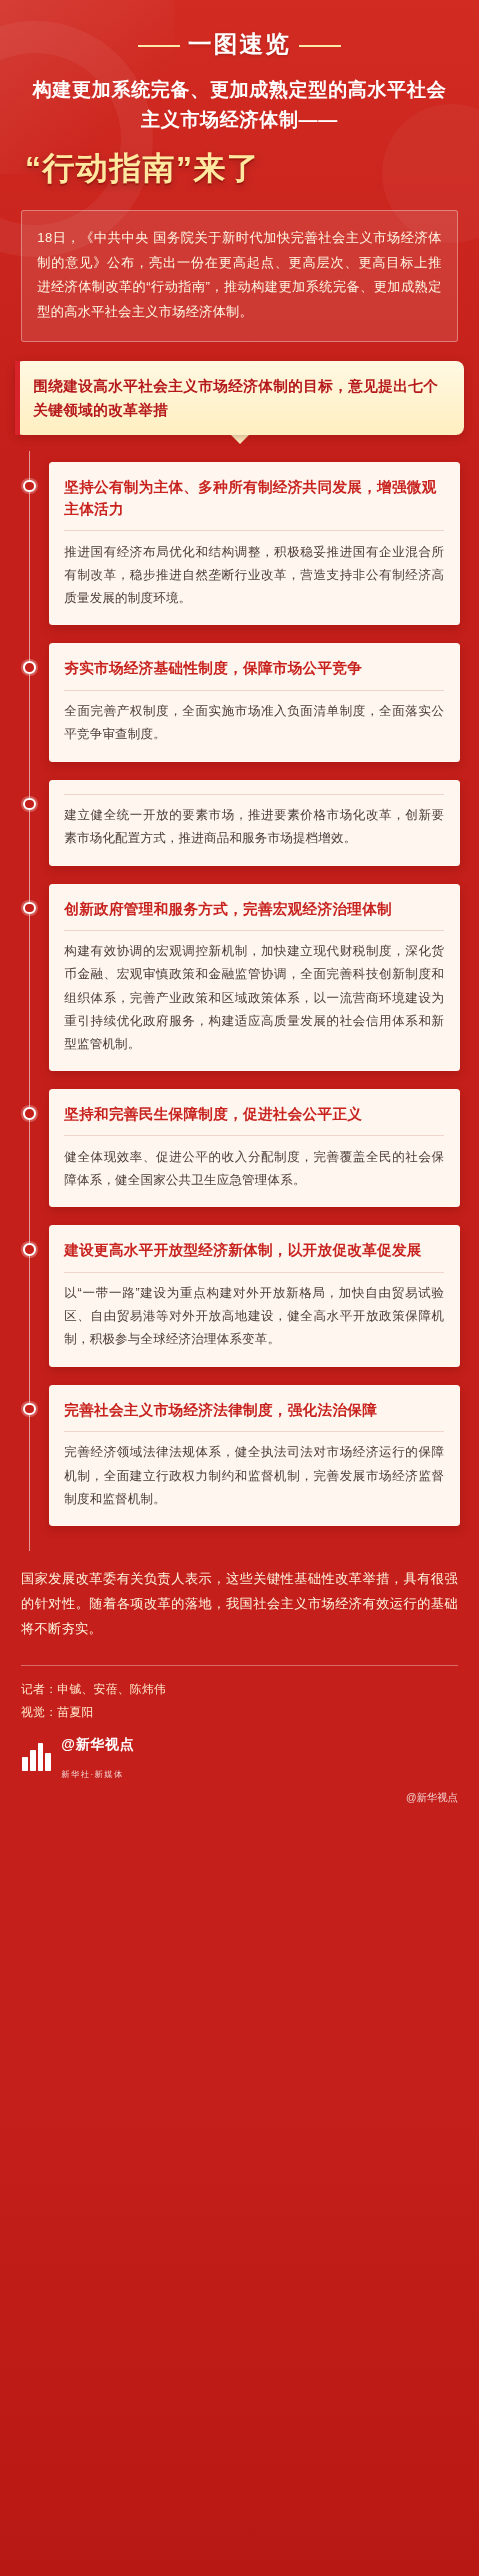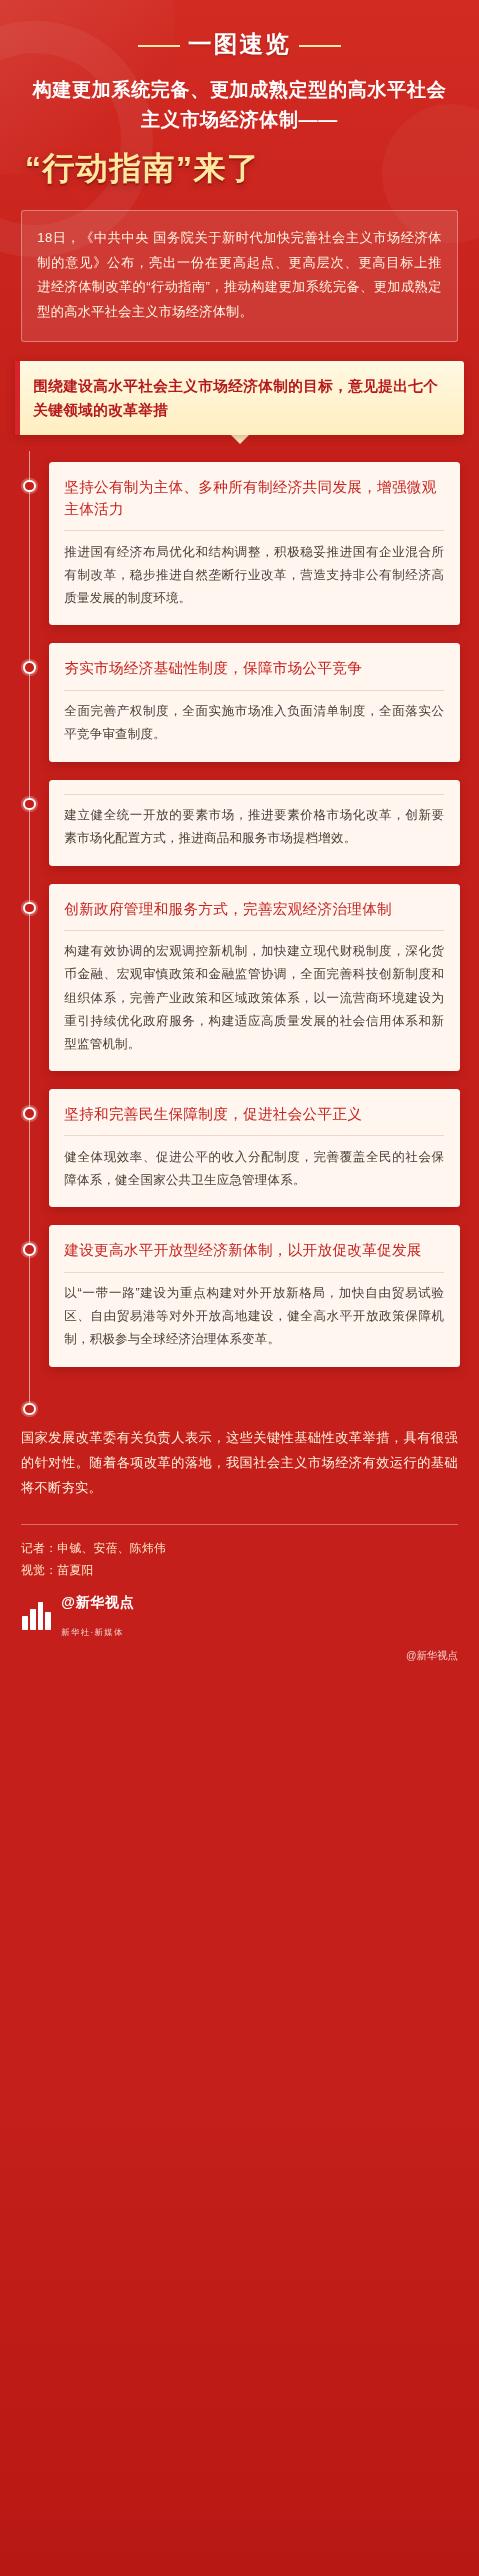--- a/index.html
+++ b/index.html
@@ -101,21 +101,21 @@
   }
 
   
   .banner-wrap {
     position: relative;
     margin: 19.5px 15.3px 0 15.3px;
     z-index: 3;
   }
   .banner {
     background: linear-gradient(180deg, #fff9e3 0%, #ffeec0 100%);
-    border-radius: 3px;
+    border-radius: 8px;
     padding: 12.5px 15.3px 12.5px 18px;
     position: relative;
     box-shadow: 0 2.8px 8.3px rgba(90,6,4,0.25);
   }
   .banner:before {
     content: "";
     position: absolute;
     left: 0; top: 0; bottom: 0;
     width: 4.9px;
     background: #d9232a;
@@ -167,21 +167,21 @@
   }
   .card {
     background: #fff6ef;
     border-radius: 3.5px;
     padding: 14px 15.3px 15.3px 15.3px;
     box-shadow: 0 3.5px 9.7px rgba(90,6,4,0.22);
   }
   .card-title {
     font-size: 14.6px;
     line-height: 1.55;
-    font-weight: normal;
+    font-weight: bold;
     color: #c8231f;
     letter-spacing: 0.3px;
     margin-bottom: 9.7px;
   }
   .card-title-rule {
     width: 100%;
     height: 0.7px;
     background: #f0d6c8;
     margin-bottom: 9.7px;
   }
@@ -341,20 +341,25 @@
       <div class="tl-dot"></div>
       <div class="card">
         <div class="card-title">建设更高水平开放型经济新体制，以开放促改革促发展</div>
         <div class="card-title-rule"></div>
         <div class="card-body">以“一带一路”建设为重点构建对外开放新格局，加快自由贸易试验区、自由贸易港等对外开放高地建设，健全高水平开放政策保障机制，积极参与全球经济治理体系变革。</div>
       </div>
     </div>
 
     <div class="tl-item">
       <div class="tl-dot"></div>
+      <div class="card">
+        <div class="card-title">完善社会主义市场经济法律制度，强化法治保障</div>
+        <div class="card-title-rule"></div>
+        <div class="card-body">完善经济领域法律法规体系，健全执法司法对市场经济运行的保障机制，全面建立行政权力制约和监督机制，完善发展市场经济监督制度和监督机制。</div>
+      </div>
     </div>
 
   </div>
 
   <div class="closing">国家发展改革委有关负责人表示，这些关键性基础性改革举措，具有很强的针对性。随着各项改革的落地，我国社会主义市场经济有效运行的基础将不断夯实。</div>
 
   <div class="credits">
     <div class="credit-line">记者：申铖、安蓓、陈炜伟</div>
     <div class="credit-line">视觉：苗夏阳</div>
   </div>

